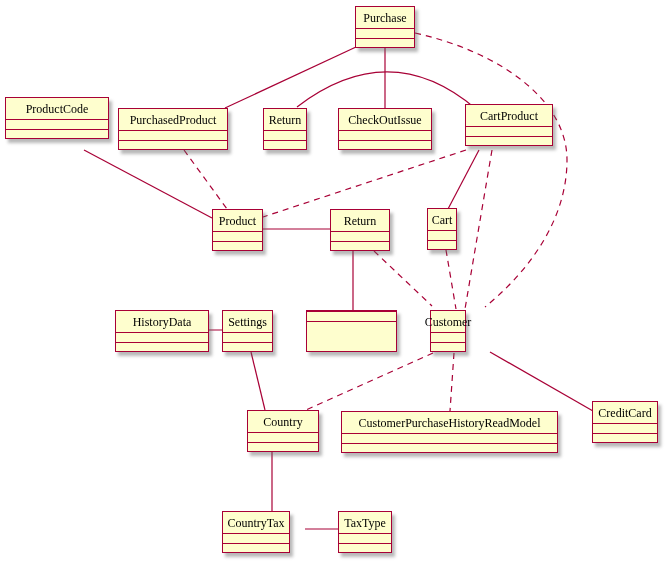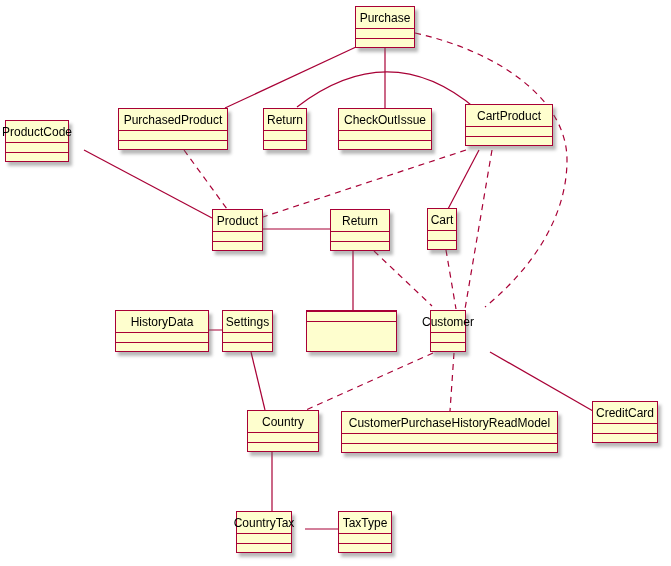--- a/index.html
+++ b/index.html
@@ -7,21 +7,21 @@
     --node-border:#A80036;
     --edge:#A80036;
     --text:#000000;
     --canvas:#FFFFFF;
   }
   html,body{margin:0;padding:0;background:var(--canvas);}
   #canvas{
     position:relative;
     width:671px;height:566px;
     background:var(--canvas);
-    font-family:Liberation Sans, sans-serif;
+    font-family:Liberation Serif, serif;
     overflow:hidden;
   }
   #edges{position:absolute;left:0;top:0;width:671px;height:566px;}
   .edge{fill:none;stroke:var(--edge);stroke-width:1.2px;}
   .edge.dashed{stroke-dasharray:6 5;}
   .node{
     position:absolute;
     height:42px;
     box-sizing:border-box;
     background:var(--node-fill);
@@ -69,21 +69,21 @@
     <path class="edge dashed" d="M433,353 L297,414"></path>
     <path class="edge dashed" d="M454,353 L450,411"></path>
   </svg>
 
   <div class="node" style="left:355px;top:6px;width:60px">
     <div class="title">Purchase</div>
     <div class="comp-a"></div>
     <div class="comp-b"></div>
   </div>
 
-  <div class="node" style="left:5px;top:120px;width:64px">
+  <div class="node" style="left:5px;top:97px;width:104px">
     <div class="title">ProductCode</div>
     <div class="comp-a"></div>
     <div class="comp-b"></div>
   </div>
 
   <div class="node" style="left:118px;top:108px;width:110px">
     <div class="title">PurchasedProduct</div>
     <div class="comp-a"></div>
     <div class="comp-b"></div>
   </div>
@@ -158,21 +158,21 @@
     <div class="comp-a"></div>
     <div class="comp-b"></div>
   </div>
 
   <div class="node" style="left:247px;top:410px;width:72px">
     <div class="title">Country</div>
     <div class="comp-a"></div>
     <div class="comp-b"></div>
   </div>
 
-  <div class="node" style="left:236px;top:511px;width:56px">
+  <div class="node" style="left:222px;top:511px;width:68px">
     <div class="title">CountryTax</div>
     <div class="comp-a"></div>
     <div class="comp-b"></div>
   </div>
 
   <div class="node" style="left:338px;top:511px;width:54px">
     <div class="title">TaxType</div>
     <div class="comp-a"></div>
     <div class="comp-b"></div>
   </div>

